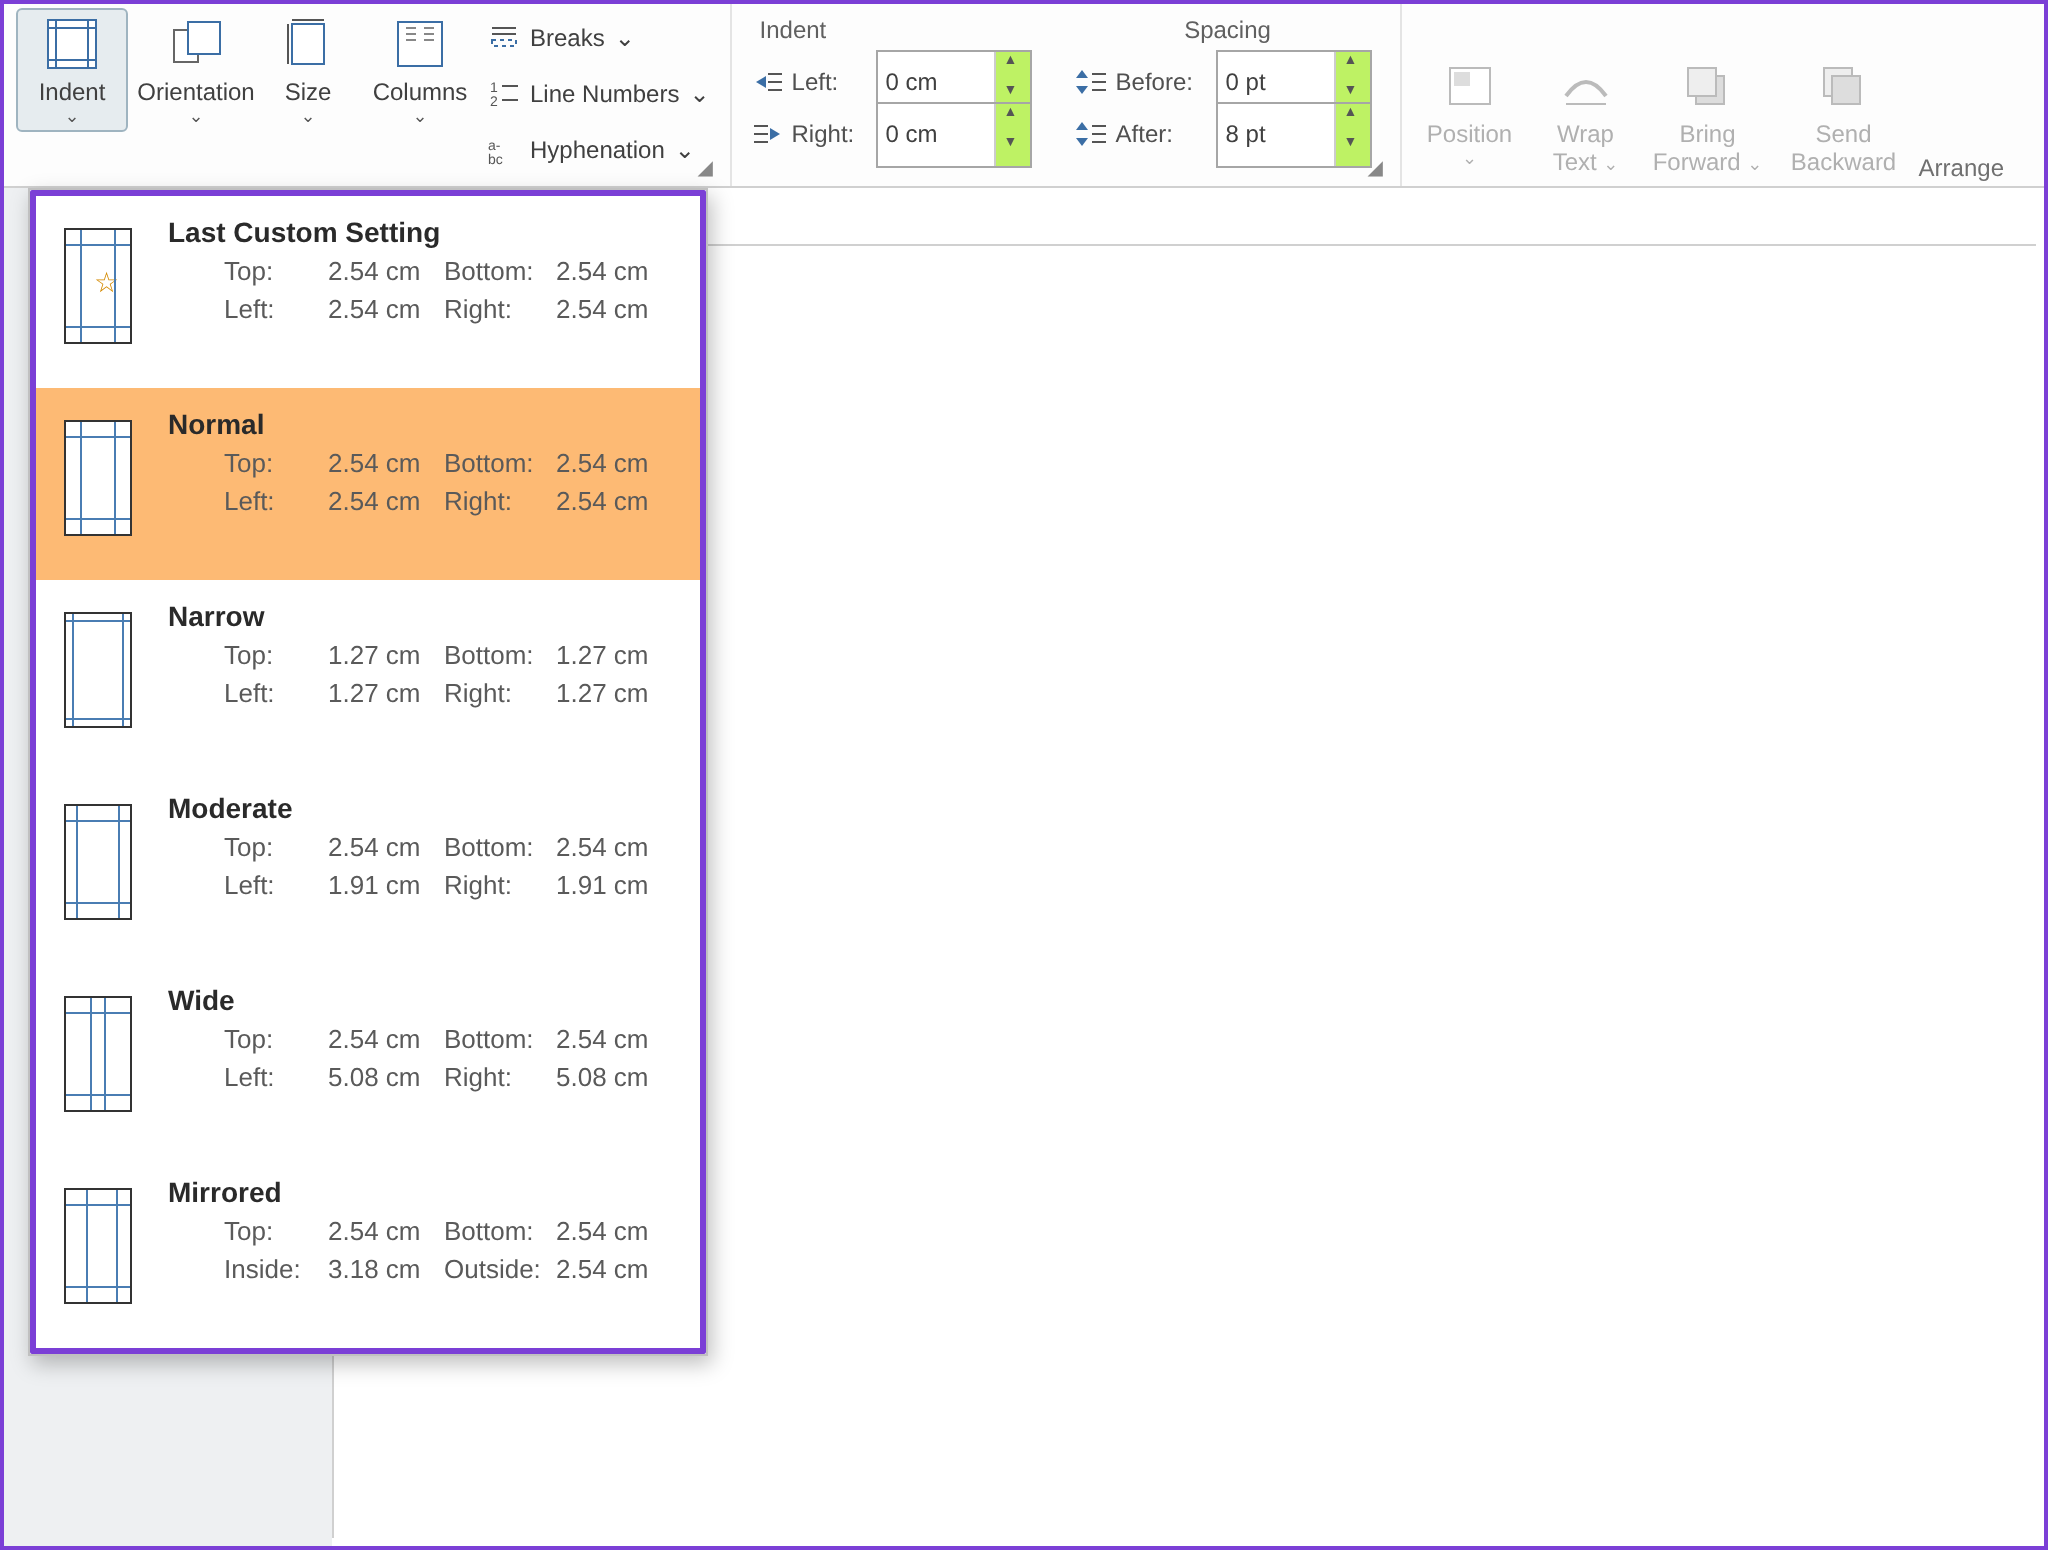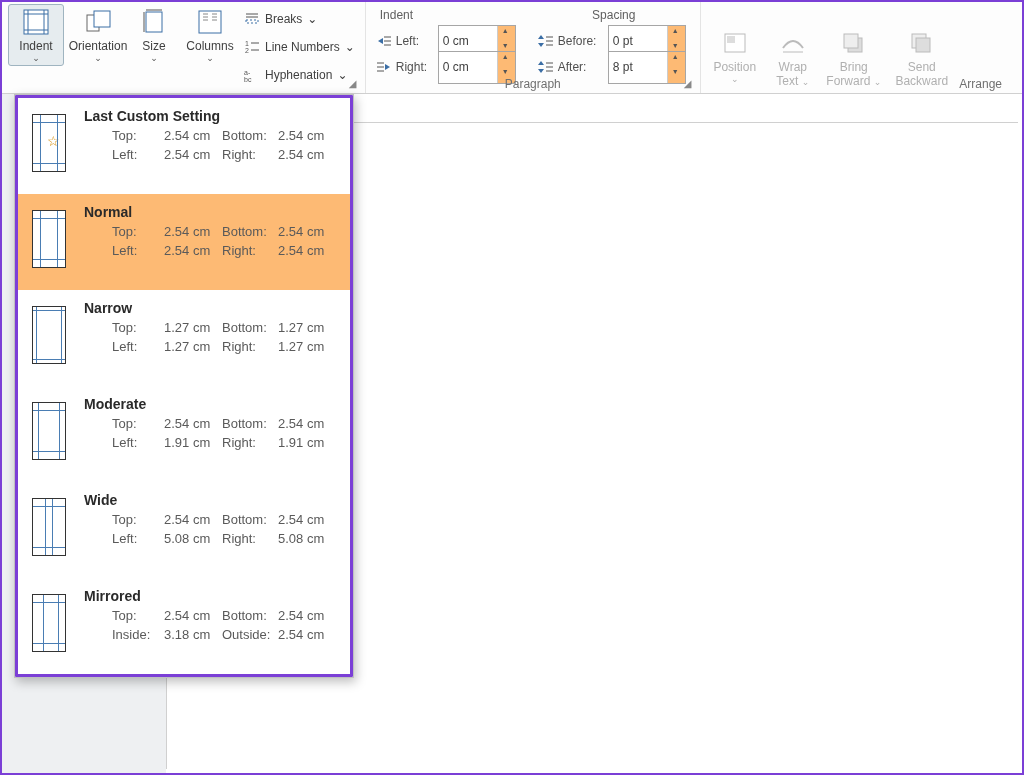--- a/index.html
+++ b/index.html
@@ -44,21 +44,21 @@
   .big-btn .chev { font-size: 9px; color:#555; }
   .big-btn.dis .lbl, .big-btn.dis .chev { color:#b0b0b0;}
   .stack { display:flex; flex-direction:column; gap:6px; padding-top:4px;}
   .stack-row { display:flex; align-items:center; gap:5px; cursor:pointer; color:#404040; height:22px; white-space:nowrap;}
   .small-ic { width:16px; height:16px; flex:0 0 16px;}
   .para-group { padding-left:10px; padding-right:14px;}
   .para-body { display:flex; gap:22px; padding-top:4px;}
   .col-head { font-size:12px; color:#606060; text-align:center; margin-bottom:6px;}
   .para-row { display:flex; align-items:center; gap:4px; height:26px;}
   .para-row .lbl { width:38px; color:#505050;}
-  .spin { display:flex; border:1px solid #a6a6a6; height:33px; width:78px; background:#fdba74;}
+  .spin { display:flex; border:1px solid #a6a6a6; height:33px; width:78px; background:#bef264;}
   .spin input { border:0; width:58px; padding:0 4px; font-size:12px; color:#404040;}
   .spin .arrows { display:flex; flex-direction:column; border-left:1px solid #ccc; width:16px;}
   .spin .arrows span { flex:1; font-size:7px; text-align:center; line-height:10px; color:#555; cursor:pointer;}
   .group-caption { position:absolute; bottom:2px; left:0; right:0; text-align:center; font-size:12px; color:#707070;}
   .launcher { position:absolute; right:4px; bottom:3px; width:12px; height:12px; color:#888; font-size:10px; cursor:pointer;}
   
   .dropdown {
     position: absolute;
     top: 92px; left: 12px;
     width: 340px;
@@ -237,21 +237,20 @@
           <div class="spin">
               <input value="8 pt" style="">
               <div class="arrows">
                 <span>▲</span>
                 <span>▼</span>
               </div>
             </div>
         </div>
       </div>
     </div>
-    <div class="group-caption">Paragraph</div>
     <div class="launcher">◢</div>
   </div>
 
   <div class="rgroup" style="border-right:0; flex:1;margin-top:21px;">
     <div class="rgroup-body">
       <div class="big-btn dis">
         <svg class="ic" viewBox="0 0 28 26">
             <rect x="4" y="4" width="20" height="18" fill="#fff" stroke="#bbb"></rect>
             <rect x="6" y="6" width="8" height="7" fill="#ddd"></rect>
           </svg>

